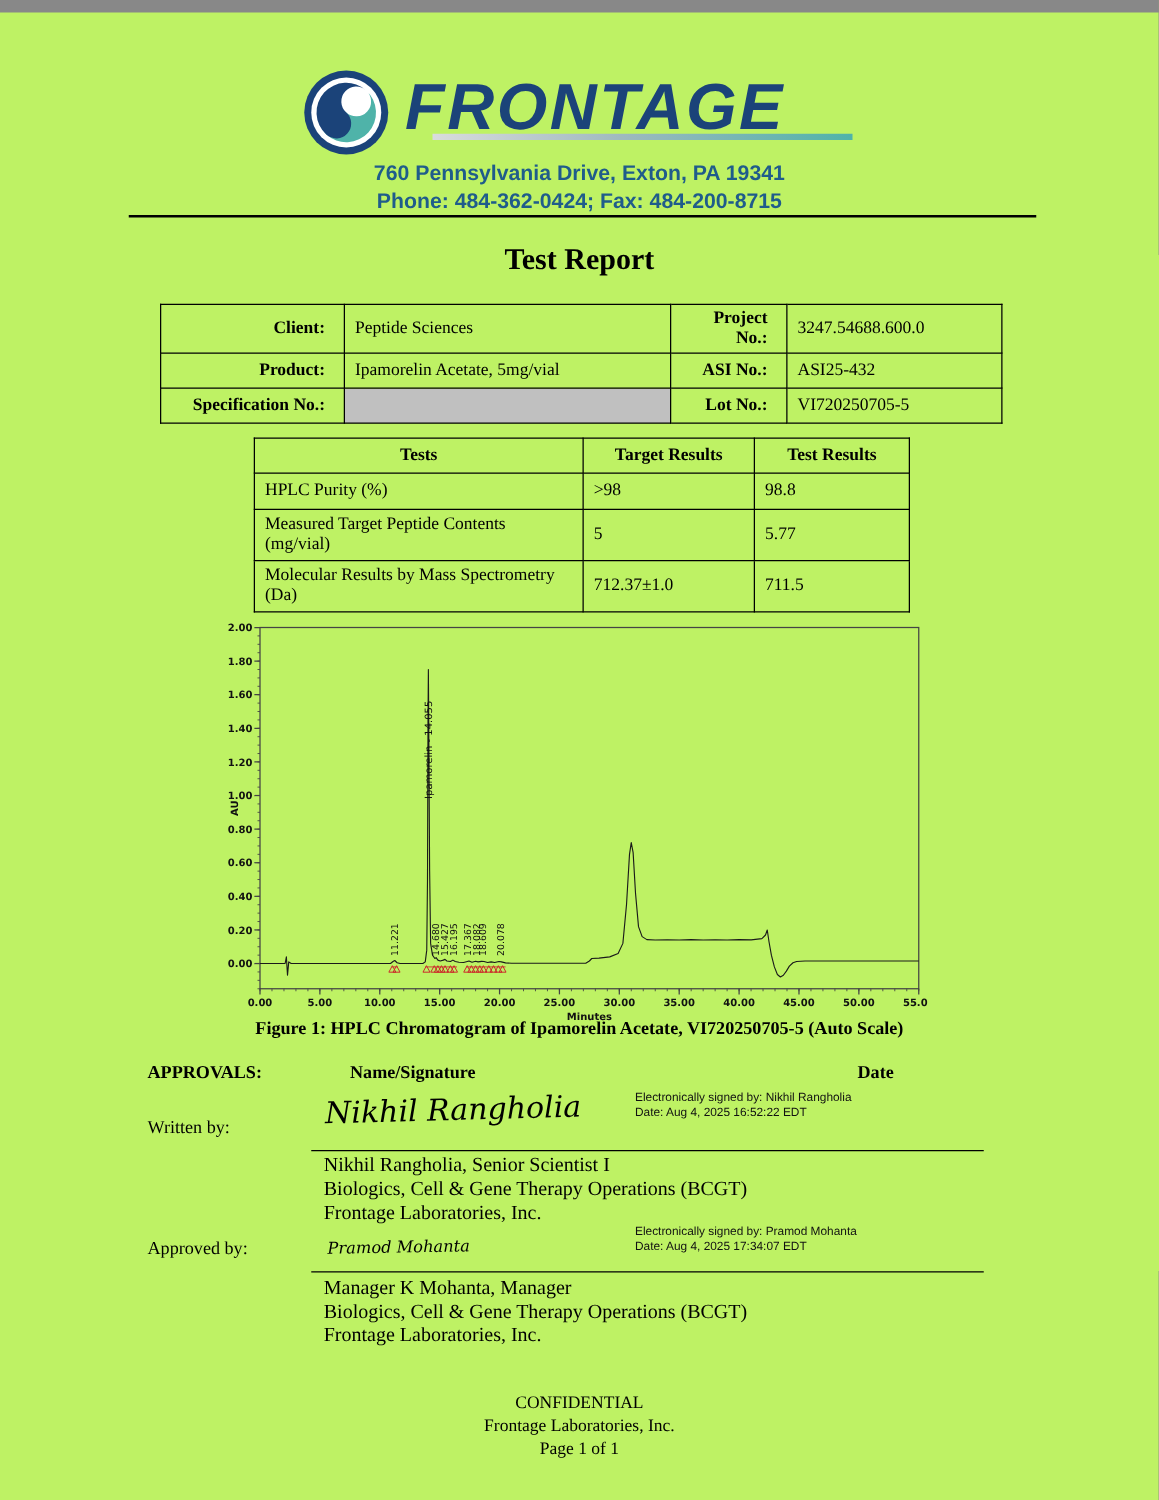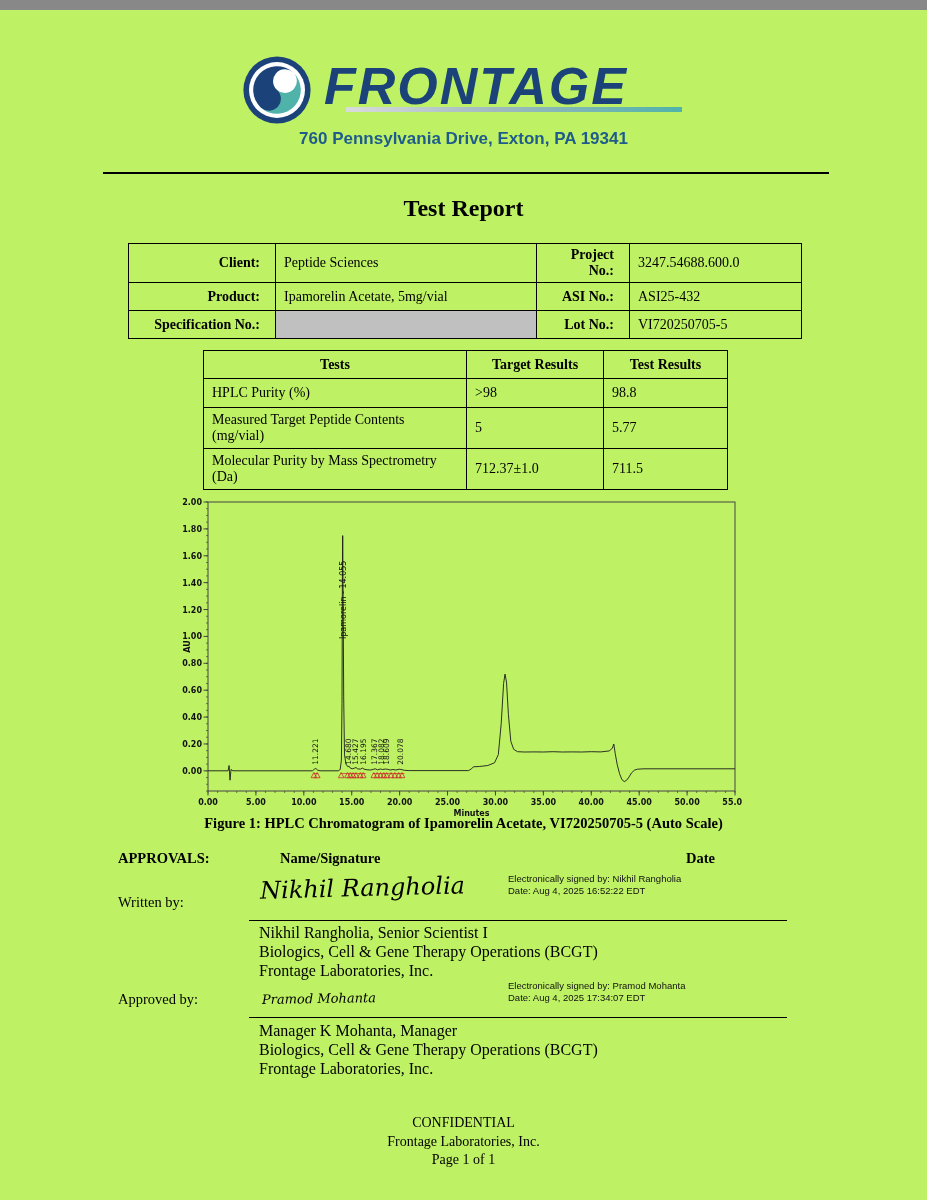--- a/index.html
+++ b/index.html
@@ -77,20 +77,21 @@
     <circle cx="50" cy="50" r="48" fill="#1b4379"></circle>
     <circle cx="50" cy="50" r="40" fill="#ffffff"></circle>
     <g transform="rotate(42 50 50)">
       <path d="M50,16 A34,34 0 0 1 50,84 A17,17 0 0 1 50,50 A17,17 0 0 0 50,16 Z" fill="#4fb3a9"></path>
       <path d="M50,16 A34,34 0 0 0 50,84 A17,17 0 0 0 50,50 A17,17 0 0 1 50,16 Z" fill="#1b4379"></path>
     </g>
   </svg>
   <div class="swoosh"></div>
   <div class="brand">FRONTAGE</div>
   <div class="addr addr1">760 Pennsylvania Drive, Exton, PA 19341</div>
+  <div class="addr addr2">Phone: 484-362-0424; Fax: 484-200-8715</div>
   <div class="head-rule"></div>
 
   <div class="report-title">Test Report</div>
 
   <table class="info-table">
     <colgroup>
         <col style="width:147px">
         <col style="width:261px">
         <col style="width:93px">
         <col style="width:172px">
@@ -133,21 +134,21 @@
       <td>HPLC Purity (%)</td>
       <td class="ctr">&gt;98</td>
       <td class="ctr">98.8</td>
     </tr>
     <tr>
       <td>Measured Target Peptide Contents (mg/vial)</td>
       <td class="ctr">5</td>
       <td class="ctr">5.77</td>
     </tr>
     <tr>
-      <td>Molecular Purity by Mass Spectrometry (Da)</td>
+      <td>Molecular Results by Mass Spectrometry (Da)</td>
       <td class="ctr">712.37±1.0</td>
       <td class="ctr">711.5</td>
     </tr>
   </tbody>
     </table>
 
   <div class="chart-wrap">
     <svg id="chromatogram" width="560" height="320" viewBox="0 0 560 320">
         <rect x="26" y="5" width="527" height="289" fill="none" stroke="#444" stroke-width="1"></rect>
         <line x1="26" y1="294" x2="26" y2="296" stroke="#444" stroke-width="0.7"></line>

